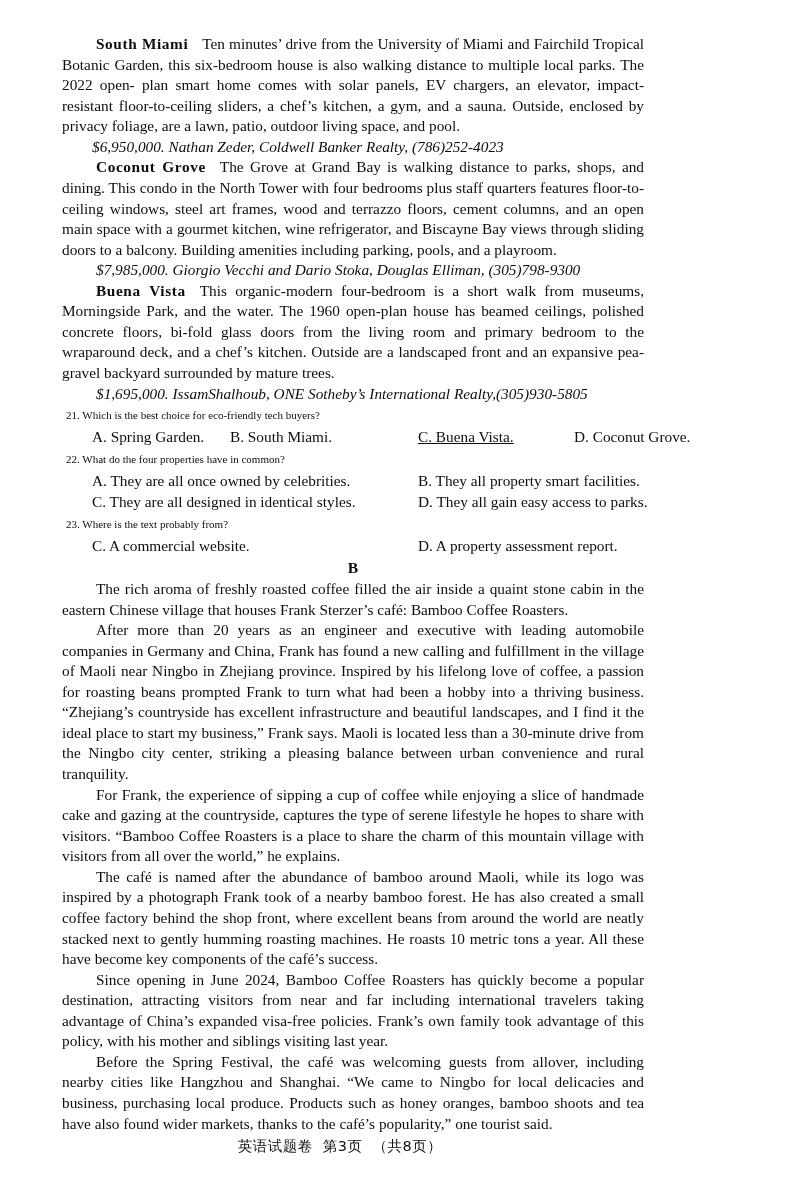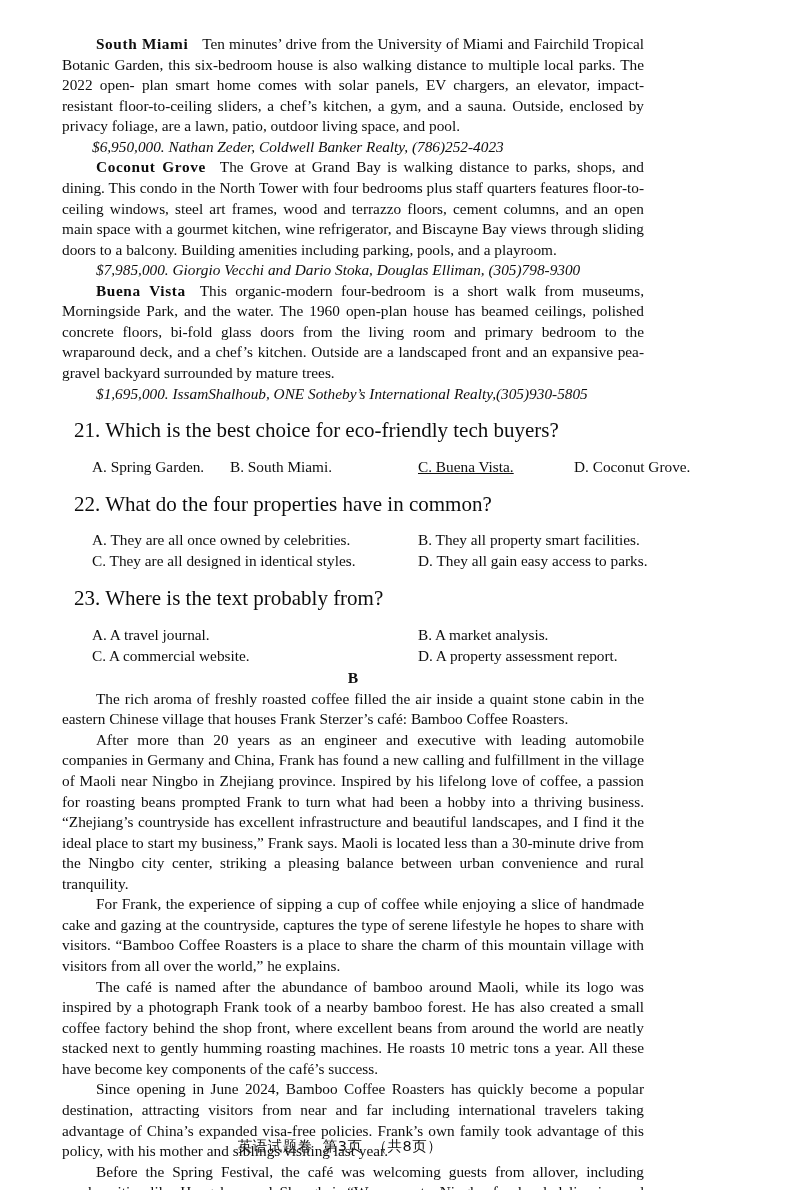--- a/index.html
+++ b/index.html
@@ -39,23 +39,23 @@
   .lead-gap { display: inline-block; width: 14px; }
   .price-line {
     font-size: 15.3px;
     line-height: 1.345;
     margin: 0;
     text-indent: 30px;
     font-style: italic;
   }
   .price-line.wide { text-indent: 34px; }
   .q-line {
-    font-size: 21px;
+    font-size: 11px;
     line-height: 1.36;
-    margin: 12px;
+    margin: 4px;
     text-indent: 0;
   }
   .opts {
     font-size: 15.3px;
     line-height: 1.36;
     margin: 0;
     position: relative;
     height: 21px;
   }
   .opt {
@@ -111,24 +111,20 @@
     <span class="opt" style="left:30px;">A. They are all once owned by celebrities.</span>
     <span class="opt" style="left:356px;">B. They all property smart facilities.</span>
   </div>
   <div class="opts">
     <span class="opt" style="left:30px;">C. They are all designed in identical styles.</span>
     <span class="opt" style="left:356px;">D. They all gain easy access to parks.</span>
   </div>
 
   <p class="q-line"><span>23.</span> <span>Where is the text probably from?</span></p>
   <div class="opts">
-    <span class="opt" style="left:30px;">A. A travel journal.</span>
-    <span class="opt" style="left:356px;">B. A market analysis.</span>
-  </div>
-  <div class="opts">
     <span class="opt" style="left:30px;">C. A commercial website.</span>
     <span class="opt" style="left:356px;">D. A property assessment report.</span>
   </div>
 
   <div class="section-letter">B</div>
 
   <div class="block-b">
     <p class="para bigindent">The rich aroma of freshly roasted coffee filled the air inside a quaint stone cabin in the eastern Chinese village that houses Frank Sterzer’s café: Bamboo Coffee Roasters.</p>
     <p class="para bigindent">After more than 20 years as an engineer and executive with leading automobile companies in Germany and China, Frank has found a new calling and fulfillment in the village of Maoli near Ningbo in Zhejiang province. Inspired by his lifelong love of coffee, a passion for roasting beans prompted Frank to turn what had been a hobby into a thriving business. “Zhejiang’s countryside has excellent infrastructure and beautiful landscapes, and I find it the ideal place to start my business,” Frank says. Maoli is located less than a 30-minute drive from the Ningbo city center, striking a pleasing balance between urban convenience and rural tranquility.</p>
     <p class="para bigindent">For Frank, the experience of sipping a cup of coffee while enjoying a slice of handmade cake and gazing at the countryside, captures the type of serene lifestyle he hopes to share with visitors. “Bamboo Coffee Roasters is a place to share the charm of this mountain village with visitors from all over the world,” he explains.</p>

